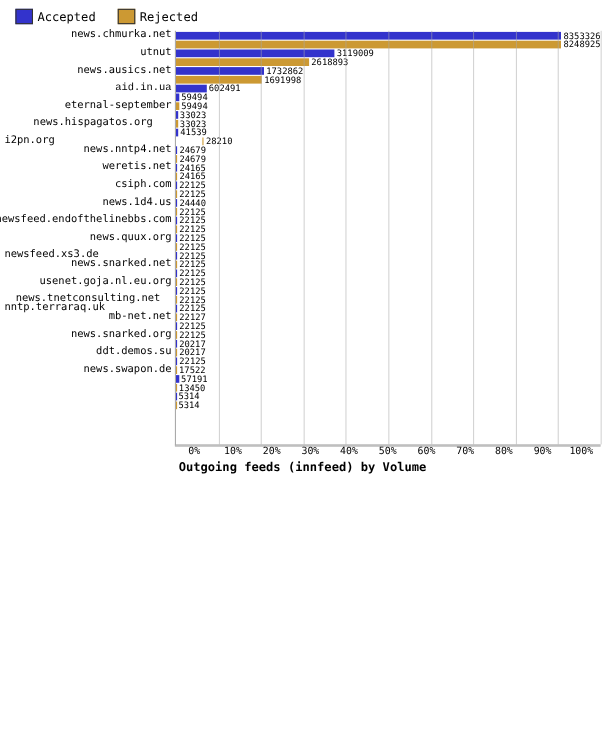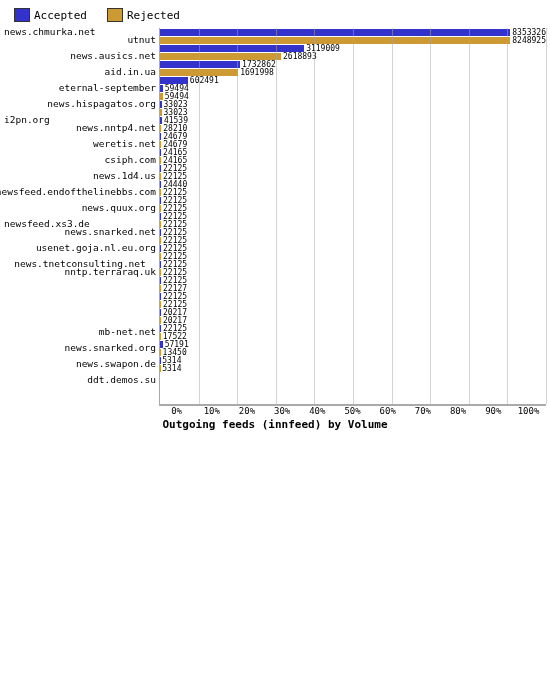--- a/index.html
+++ b/index.html
@@ -49,42 +49,42 @@
     </div>
     <div class="legend-item">
       <div class="legend-box rejected"></div>
       <span>Rejected</span>
     </div>
   </div>
 
   <div style="display:flex;flex-direction:row;position:relative;">
 
     <div style="width:155px;flex-shrink:0;" id="y-labels-col">
-        <div style="display: flex; flex-direction: row; justify-content: flex-start;">
+        <div style="display: flex; flex-direction: column; justify-content: flex-start;">
           <div style="font-size: 9.5px; text-align: right; padding-right: 3px; line-height: 1; height: 8px; display: flex; align-items: center; justify-content: flex-end;">news.chmurka.net</div>
           <div style="height: 8px;"></div>
         </div>
         <div style="display: flex; flex-direction: column; justify-content: flex-start;">
           <div style="font-size: 9.5px; text-align: right; padding-right: 3px; line-height: 1; height: 8px; display: flex; align-items: center; justify-content: flex-end;">utnut</div>
           <div style="height: 8px;"></div>
         </div>
         <div style="display: flex; flex-direction: column; justify-content: flex-start;">
           <div style="font-size: 9.5px; text-align: right; padding-right: 3px; line-height: 1; height: 8px; display: flex; align-items: center; justify-content: flex-end;">news.ausics.net</div>
           <div style="height: 8px;"></div>
         </div>
-        <div style="display: flex; flex-direction: column; justify-content: flex-start;">
+        <div style="display: flex; flex-direction: column; justify-content: flex-start; font-family: Liberation Mono, monospace;">
           <div style="font-size: 9.5px; text-align: right; padding-right: 3px; line-height: 1; height: 8px; display: flex; align-items: center; justify-content: flex-end;">aid.in.ua</div>
           <div style="height: 8px;"></div>
         </div>
         <div style="display: flex; flex-direction: column; justify-content: flex-start;">
           <div style="font-size: 9.5px; text-align: right; padding-right: 3px; line-height: 1; height: 8px; display: flex; align-items: center; justify-content: flex-end;">eternal-september</div>
           <div style="height: 8px;"></div>
         </div>
         <div style="display: flex; flex-direction: column; justify-content: flex-start;">
-          <div style="font-size: 9.5px; text-align: left; padding-right: 3px; line-height: 1; height: 8px; display: flex; align-items: center; justify-content: flex-end;">news.hispagatos.org</div>
+          <div style="font-size: 9.5px; text-align: left; padding-right: 20px; line-height: 1; height: 8px; display: flex; align-items: center; justify-content: flex-end;">news.hispagatos.org</div>
           <div style="height: 8px;"></div>
         </div>
         <div style="display: flex; flex-direction: row; justify-content: flex-start;">
           <div style="font-size: 9.5px; text-align: right; padding-right: 3px; line-height: 1; height: 8px; display: flex; align-items: center; justify-content: flex-end;">i2pn.org</div>
           <div style="height: 8px;"></div>
         </div>
         <div style="display: flex; flex-direction: column; justify-content: flex-start;">
           <div style="font-size: 9.5px; text-align: right; padding-right: 3px; line-height: 1; height: 8px; display: flex; align-items: center; justify-content: flex-end;">news.nntp4.net</div>
           <div style="height: 8px;"></div>
         </div>
@@ -117,38 +117,38 @@
           <div style="height: 8px;"></div>
         </div>
         <div style="display: flex; flex-direction: column; justify-content: flex-start;">
           <div style="font-size: 9.5px; text-align: right; padding-right: 3px; line-height: 1; height: 8px; display: flex; align-items: center; justify-content: flex-end;">usenet.goja.nl.eu.org</div>
           <div style="height: 8px;"></div>
         </div>
         <div style="display: flex; justify-content: center;">
           <div style="font-size: 9.5px; text-align: right; padding-right: 3px; line-height: 1; height: 8px; display: flex; align-items: center; justify-content: flex-end;">news.tnetconsulting.net</div>
           <div style="height: 8px;"></div>
         </div>
-        <div style="display: flex; flex-direction: column; justify-content: center; gap: 44px;">
+        <div style="display: flex; flex-direction: row; justify-content: flex-start; gap: 44px;">
           <div style="font-size: 9.5px; text-align: right; padding-right: 3px; line-height: 1; height: 8px; display: flex; align-items: center; justify-content: flex-end;">nntp.terraraq.uk</div>
           <div style="height: 8px;"></div>
         </div>
         <div style="display: flex; flex-direction: column; justify-content: flex-start;">
           <div style="font-size: 9.5px; text-align: right; padding-right: 3px; line-height: 1; height: 8px; display: flex; align-items: center; justify-content: flex-end;">mb-net.net</div>
           <div style="height: 8px;"></div>
         </div>
         <div style="display: flex; flex-direction: column; justify-content: flex-start;">
           <div style="font-size: 9.5px; text-align: right; padding-right: 3px; line-height: 1; height: 8px; display: flex; align-items: center; justify-content: flex-end;">news.snarked.org</div>
           <div style="height: 8px;"></div>
         </div>
         <div style="display: flex; flex-direction: column; justify-content: flex-start;">
+          <div style="font-size: 9.5px; text-align: right; padding-right: 3px; line-height: 1; height: 8px; display: flex; align-items: center; justify-content: flex-end;">ddt.demos.su</div>
+          <div style="height: 8px;"></div>
+        </div>
+        <div style="display: flex; flex-direction: column; justify-content: flex-start;">
           <div style="font-size: 9.5px; text-align: right; padding-right: 3px; line-height: 1; height: 8px; display: flex; align-items: center; justify-content: flex-end;">news.swapon.de</div>
-          <div style="height: 8px;"></div>
-        </div>
-        <div style="display: flex; flex-direction: column; justify-content: flex-start;">
-          <div style="font-size: 9.5px; text-align: right; padding-right: 3px; line-height: 1; height: 8px; display: flex; align-items: center; justify-content: flex-end;">ddt.demos.su</div>
           <div style="height: 8px;"></div>
         </div>
       </div>
 
     <div style="flex: 1 1 0%; position: relative; border-left: 1px solid rgb(170, 170, 170); overflow: visible; border-bottom: 1px solid rgb(170, 170, 170);" id="bars-col">
         <div style="display: flex; flex-direction: column;">
           <div style="display: flex; flex-direction: row; align-items: center; height: 8px;">
             <div style="background: rgb(51, 51, 204); height: 7px; width: 100%; display: inline-block;"></div>
             <span style="font-size: 8px; margin-left: 2px; white-space: nowrap; color: rgb(0, 0, 0);">8353326</span>
           </div>
@@ -201,21 +201,21 @@
           <div style="display: flex; flex-direction: row; align-items: center; height: 8px;">
             <div style="background: rgb(204, 153, 51); height: 7px; width: 0.395328%; display: inline-block;"></div>
             <span style="font-size: 8px; margin-left: 2px; white-space: nowrap; color: rgb(0, 0, 0);">33023</span>
           </div>
         </div>
         <div style="display: flex; flex-direction: column;">
           <div style="display: flex; flex-direction: row; align-items: center; height: 8px;">
             <div style="background: rgb(51, 51, 204); height: 7px; width: 0.497275%; display: inline-block;"></div>
             <span style="font-size: 8px; margin-left: 2px; white-space: nowrap; color: rgb(0, 0, 0);">41539</span>
           </div>
-          <div style="display: flex; flex-direction: row; align-items: center; height: 8px;">
+          <div style="display: flex; flex-direction: row; align-items: center; height: 8px; margin-left: 24px;">
             <div style="background: rgb(204, 153, 51); height: 7px; width: 0.33771%; display: inline-block;"></div>
             <span style="font-size: 8px; margin-left: 2px; white-space: nowrap; color: rgb(0, 0, 0);">28210</span>
           </div>
         </div>
         <div style="display: flex; flex-direction: column;">
           <div style="display: flex; flex-direction: row; align-items: center; height: 8px;">
             <div style="background: rgb(51, 51, 204); height: 7px; width: 0.295439%; display: inline-block;"></div>
             <span style="font-size: 8px; margin-left: 2px; white-space: nowrap; color: rgb(0, 0, 0);">24679</span>
           </div>
           <div style="display: flex; flex-direction: row; align-items: center; height: 8px;">

